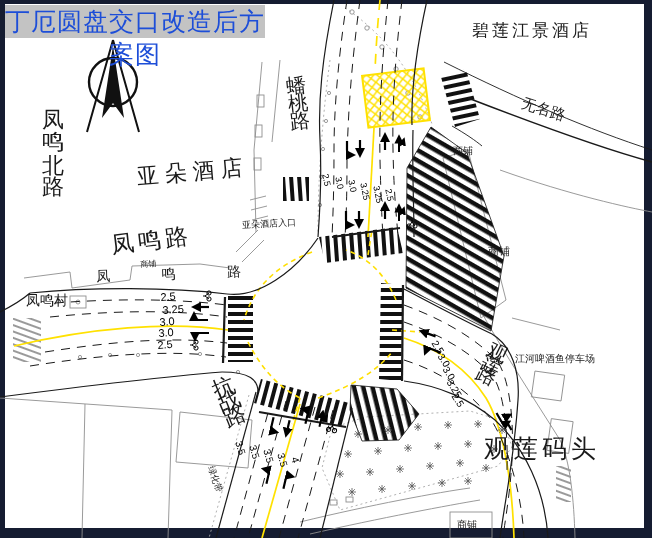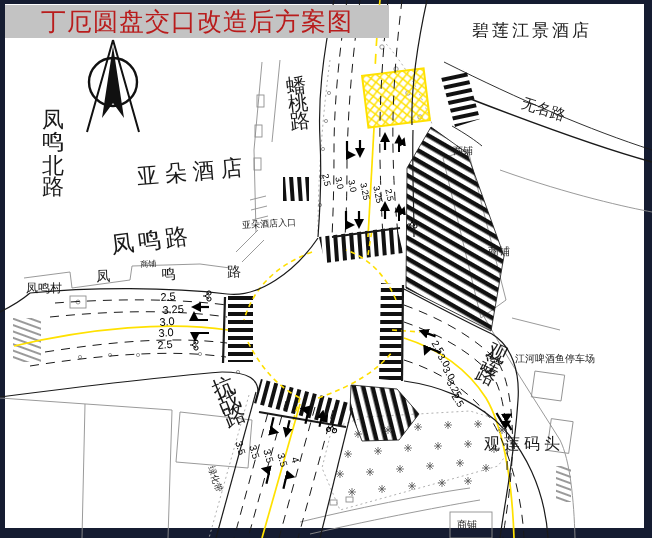--- a/index.html
+++ b/index.html
@@ -1,21 +1,21 @@
 <!DOCTYPE html>
 <html><head>
 <meta charset="utf-8">
 <style>
   html,body{margin:0;padding:0;}
   .frame{position:relative;width:652px;height:538px;background:#151c31;font-family:"Liberation Serif",serif;overflow:hidden;}
   .paper{position:absolute;left:5px;top:4px;width:639px;height:524px;background:#ffffff;}
   svg.plan{position:absolute;left:0;top:0;}
   .lbl{position:absolute;color:#1a1a1a;white-space:nowrap;line-height:1;transform-origin:left top;}
   .v{writing-mode:vertical-rl;text-orientation:upright;}
-  .titlebar{position:absolute;left:5px;top:5px;width:384px;height:33px;background:#c3c3c3;color:#b91c1c;
+  .titlebar{position:absolute;left:5px;top:5px;width:260px;height:33px;background:#c3c3c3;color:#1d4ed8;
             font-size:25px;line-height:33px;text-align:center;letter-spacing:1px;}
   .num{position:absolute;color:#000;font-size:9px;line-height:1;transform-origin:left top;
        font-family:"Liberation Sans",sans-serif;}
 </style>
 </head>
 <body>
 
 <div class="frame">
   <div class="paper"></div>
 
@@ -280,25 +280,25 @@
   </svg>
 
   <div class="titlebar">丁厄圆盘交口改造后方案图</div>
 
   <div class="lbl" style="left:472px;top:22px;font-size:17px;letter-spacing:3px;">碧莲江景酒店</div>
   <div class="lbl" style="left:524px;top:96px;font-size:15px;transform:rotate(17deg);">无名路</div>
   <div class="lbl v" style="left:42px;top:92px;font-size:22px;letter-spacing:22px;">凤鸣北路</div>
   <div class="lbl" style="left:136px;top:166px;font-size:22px;letter-spacing:6px;transform:rotate(-5deg);">亚朵酒店</div>
   <div class="lbl" style="left:110px;top:234px;font-size:23px;letter-spacing:4px;transform:rotate(-7deg);">凤鸣路</div>
   <div class="lbl" style="left:96px;top:270px;font-size:14px;letter-spacing:24px;transform:rotate(-2deg);">凤 鸣 路</div>
-  <div class="lbl" style="left:26px;top:282px;font-size:12px;">凤鸣村</div>
+  <div class="lbl" style="left:26px;top:294px;font-size:14px;">凤鸣村</div>
   <div class="lbl v" style="left:284px;top:60px;font-size:20px;letter-spacing:18px;transform:rotate(-6deg);">蟠桃路</div>
   <div class="lbl v" style="left:202px;top:364px;font-size:22px;letter-spacing:16px;transform:rotate(-22deg);">抗战路</div>
   <div class="lbl v" style="left:500px;top:326px;font-size:20px;letter-spacing:12px;transform:rotate(26deg);">观莲路</div>
-  <div class="lbl" style="left:484px;top:436px;font-size:16px;letter-spacing:4px;">观莲码头</div>
+  <div class="lbl" style="left:484px;top:436px;font-size:25px;letter-spacing:4px;">观莲码头</div>
   <div class="lbl" style="left:515px;top:354px;font-size:10px;">江河啤酒鱼停车场</div>
   <div class="lbl" style="left:242px;top:221px;font-size:9px;transform:rotate(-3deg);">亚朵酒店入口</div>
   <div class="lbl" style="left:453px;top:146px;font-size:10px;">商铺</div>
   <div class="lbl" style="left:488px;top:246px;font-size:11px;">商铺</div>
   <div class="lbl" style="left:457px;top:520px;font-size:10px;">商铺</div>
   <div class="lbl" style="left:140px;top:261px;font-size:8px;transform:rotate(-4deg);">商铺</div>
   <div class="lbl" style="left:215px;top:465px;font-size:9px;transform:rotate(72deg);">绿化带</div>
 
   <div class="num" style="left:329px;top:173px;transform:rotate(78deg);">2.5</div>
   <div class="num" style="left:342px;top:176px;transform:rotate(78deg);">3.0</div>

